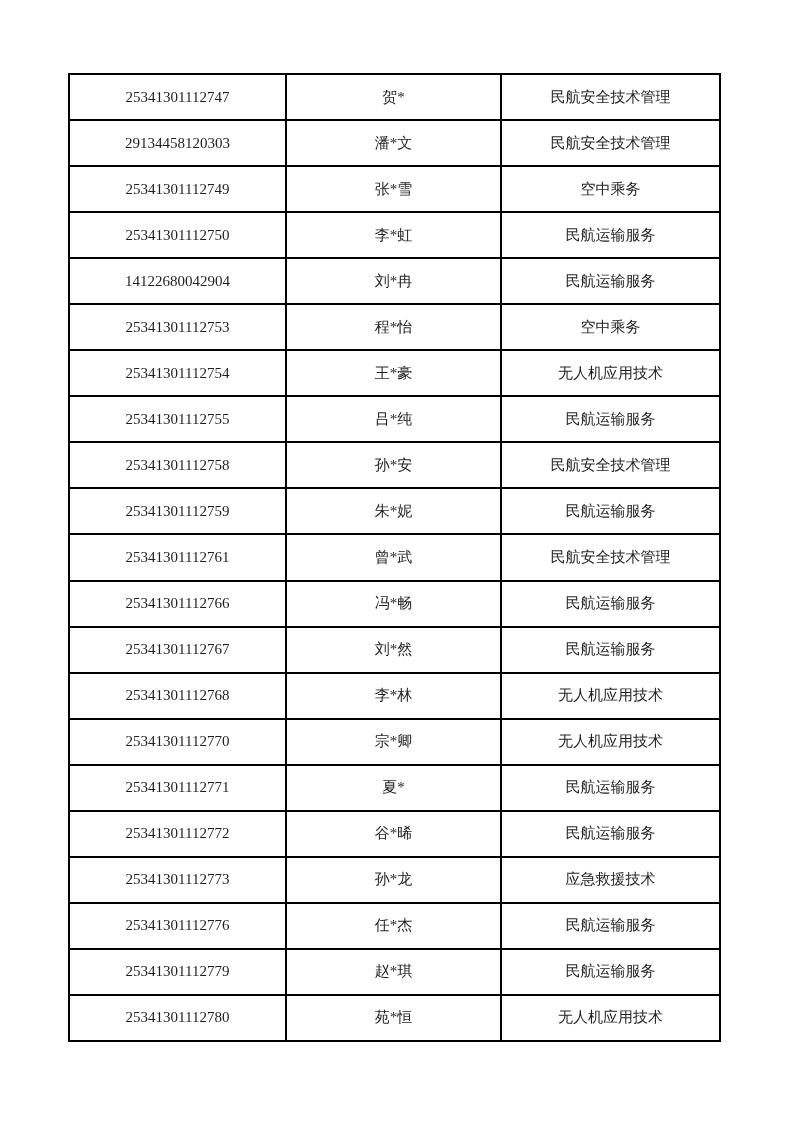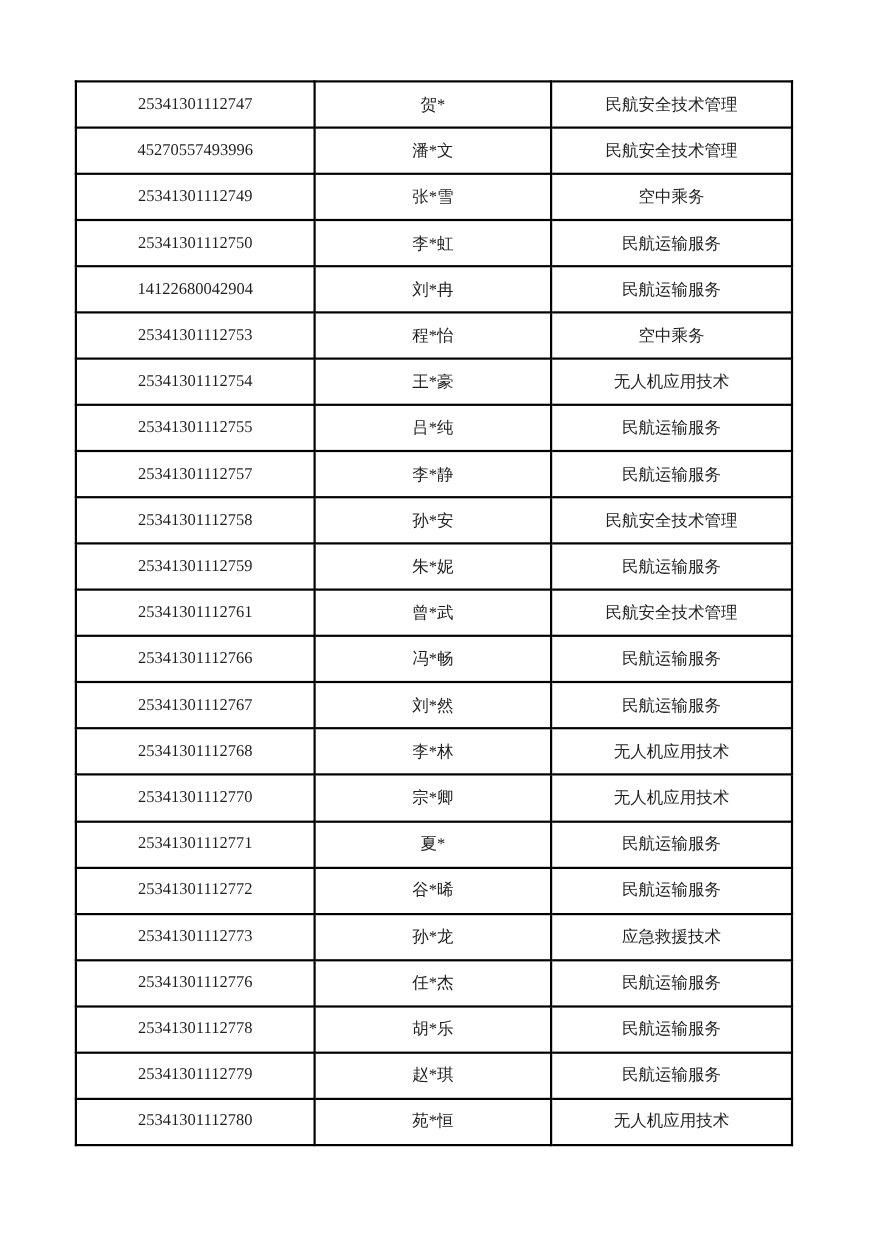--- a/index.html
+++ b/index.html
@@ -48,21 +48,21 @@
       <col class="col-name">
       <col class="col-major">
     </colgroup>
     <tbody id="table-body">
         <tr>
           <td>25341301112747</td>
           <td>贺*</td>
           <td>民航安全技术管理</td>
         </tr>
         <tr>
-          <td>45270557493996</td>
+          <td>29134458120303</td>
           <td>潘*文</td>
           <td>民航安全技术管理</td>
         </tr>
         <tr>
           <td>25341301112749</td>
           <td>张*雪</td>
           <td>空中乘务</td>
         </tr>
         <tr>
           <td>25341301112750</td>
@@ -80,25 +80,20 @@
           <td>空中乘务</td>
         </tr>
         <tr>
           <td>25341301112754</td>
           <td>王*豪</td>
           <td>无人机应用技术</td>
         </tr>
         <tr>
           <td>25341301112755</td>
           <td>吕*纯</td>
-          <td>民航运输服务</td>
-        </tr>
-        <tr>
-          <td>25341301112757</td>
-          <td>李*静</td>
           <td>民航运输服务</td>
         </tr>
         <tr>
           <td>25341301112758</td>
           <td>孙*安</td>
           <td>民航安全技术管理</td>
         </tr>
         <tr>
           <td>25341301112759</td>
           <td>朱*妮</td>
@@ -143,25 +138,20 @@
           <td>25341301112773</td>
           <td>孙*龙</td>
           <td>应急救援技术</td>
         </tr>
         <tr>
           <td>25341301112776</td>
           <td>任*杰</td>
           <td>民航运输服务</td>
         </tr>
         <tr>
-          <td>25341301112778</td>
-          <td>胡*乐</td>
-          <td>民航运输服务</td>
-        </tr>
-        <tr>
           <td>25341301112779</td>
           <td>赵*琪</td>
           <td>民航运输服务</td>
         </tr>
         <tr>
           <td>25341301112780</td>
           <td>苑*恒</td>
           <td>无人机应用技术</td>
         </tr>
       </tbody>

